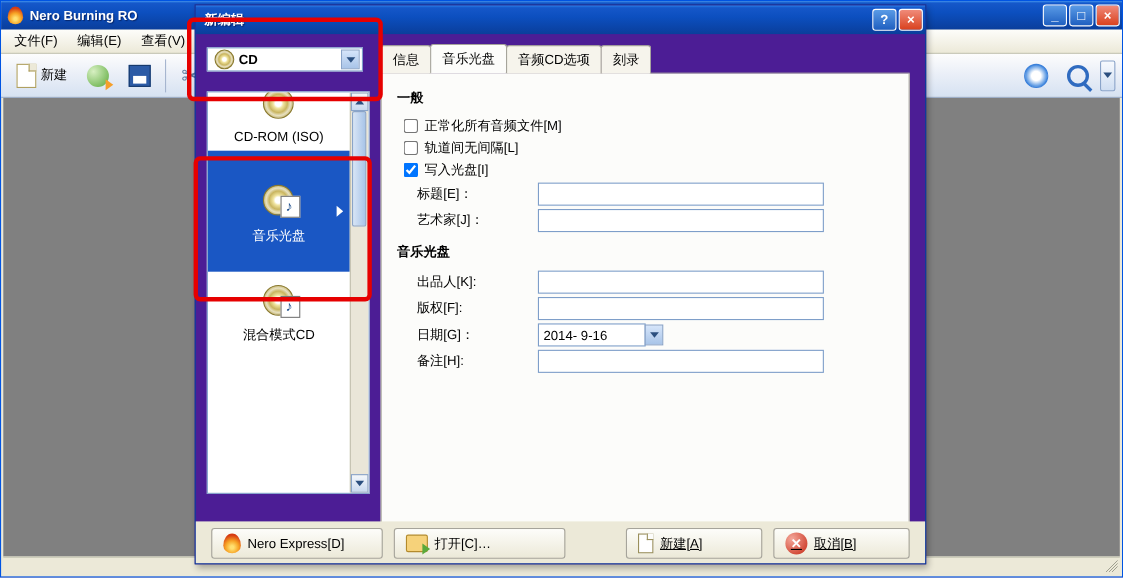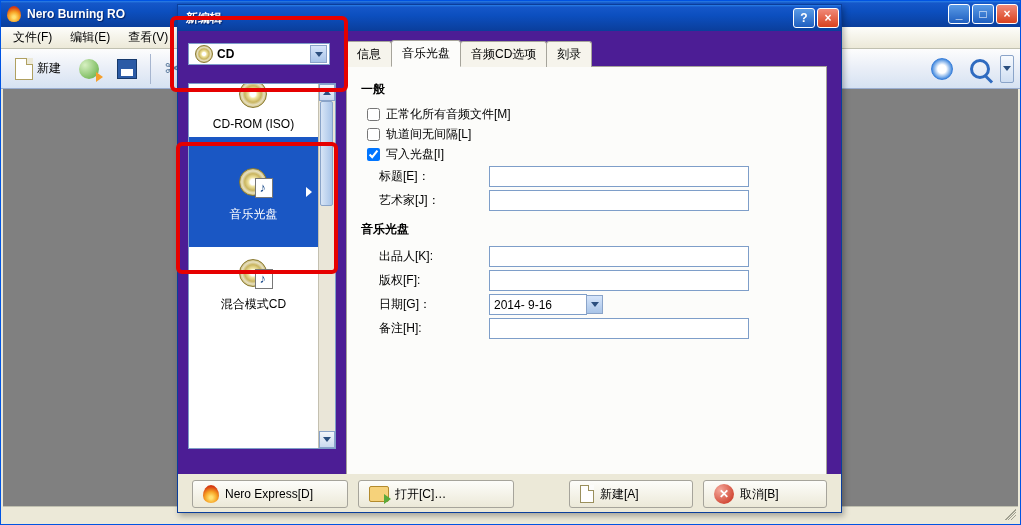--- a/index.html
+++ b/index.html
@@ -90,21 +90,21 @@
 .date-in { width:98px; height:21px; border:1px solid #7e9ec9; background:#fff; padding:0 4px; display:inline-flex; align-items:center;text-align:center;}
 .date-drop { width:17px; height:19px; background:linear-gradient(#d6e5fa,#a8c4e8); border:1px solid #8aa4c9; display:inline-flex; align-items:center; justify-content:center; margin-left:-1px;}
 .date-drop:after { content:''; width:0; height:0; border-left:4px solid transparent; border-right:4px solid transparent; border-top:5px solid #2b4f7f; }
 .sub-sect { margin-top:10px; }
 
 
 .dlg-bottom { position:absolute; left:0; right:0; bottom:0; height:38px; background:#ece9d8; padding:4px 14px; display:flex; align-items:flex-end; }
 .bbtn { height:28px; border:1px solid #a6a49b; background:linear-gradient(#fdfdfa,#ece9d8); padding:0 10px; display:flex; align-items:center; gap:6px; border-radius:3px; }
 .bbtn.wider { width:156px; }
 .bbtn.mid { width:156px; }
-.bbtn.std { width:124px; }
+.bbtn.std { width:124px;text-decoration:underline; }
 .flame { width:16px; height:18px; background: radial-gradient(circle at 50% 70%, #ffe070 10%, #f7a325 40%, #d63a12 75%); border-radius:50% 50% 50% 50% / 60% 60% 40% 40%; }
 .folder-open { width:20px; height:16px; background:#f6d27a; border:1px solid #b38a2c; border-radius:2px; position:relative; }
 .folder-open:before { content:''; position:absolute; right:-3px; bottom:-3px; width:0; height:0; border-left:7px solid #5aa93b; border-top:5px solid transparent; border-bottom:5px solid transparent; }
 .page-new { display:inline-block; width:14px; height:18px; background:#fff; border:1px solid #9a8f5c; position:relative; }
 .page-new:before{ content:''; position:absolute; right:-1px; top:-1px; width:5px; height:5px; background:#fcfcfa; border-left:1px solid #9a8f5c; border-bottom:1px solid #9a8f5c; }
 .x-circle { width:20px; height:20px; border-radius:50%; background:radial-gradient(circle at 30% 30%,#f4a79a,#c62914); display:flex; align-items:center; justify-content:center; color:#fff; font-weight:bold; }
 
 
 .hi-box { position:absolute; border:4px solid #e60000; border-radius:6px; z-index:20; pointer-events:none; }
 .hi1 { left:170px; top:16px; width:178px; height:76px; }

